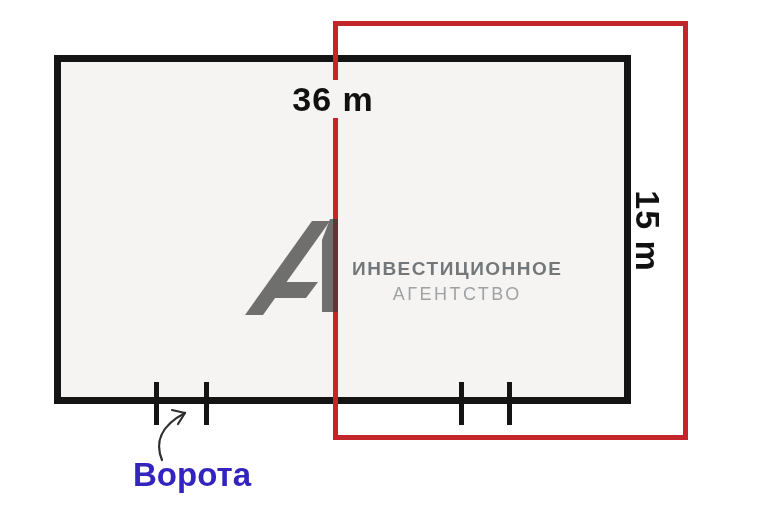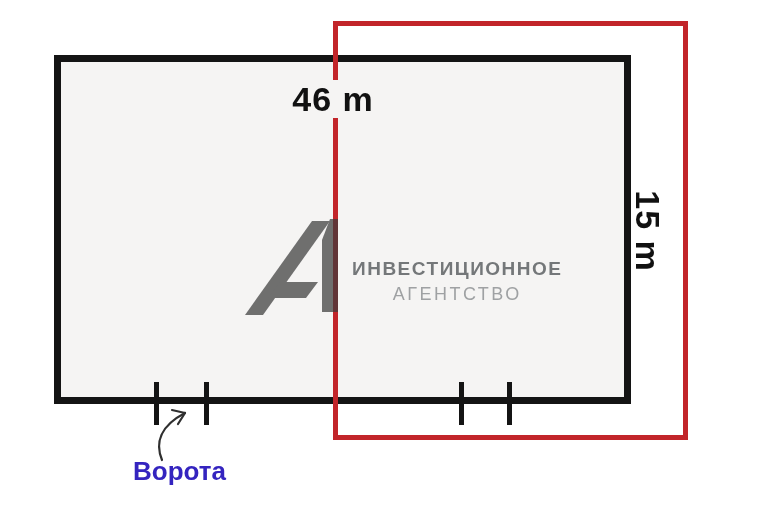--- a/index.html
+++ b/index.html
@@ -36,39 +36,39 @@
   }
   
   .watermark{position:absolute;left:0;top:0;width:658px;height:510px;opacity:0.72;pointer-events:none;}
   .wm-logo{position:absolute;left:244px;top:215px;width:98px;height:102px;}
   .wm-text{position:absolute;left:352px;top:258px;display:flex;flex-direction:column;gap:4px;}
   .wm-line1{font-size:19px;font-weight:700;letter-spacing:1.5px;color:#43484b;white-space:nowrap;}
   .wm-line2{font-size:18px;font-weight:400;letter-spacing:2.5px;color:#7e8285;white-space:nowrap;text-align:center;}
   
   .gate-arrow{position:absolute;left:140px;top:405px;width:60px;height:60px;}
   .gate-label{
-    position:absolute;left:133px;top:456px;font-size:26px;font-weight:bold;
+    position:absolute;left:133px;top:456px;font-size:33px;font-weight:bold;
     color:#3424bf;white-space:nowrap;text-align:center;
   }
 </style>
 </head>
 <body>
 
 <div class="canvas">
 
   <div class="plan-rect"></div>
 
   <div class="gate-tick tick-1"></div>
   <div class="gate-tick tick-2"></div>
   <div class="gate-tick tick-3"></div>
   <div class="gate-tick tick-4"></div>
 
   <div class="overlay-rect"></div>
 
-  <div class="dim-width">46 m</div>
+  <div class="dim-width">36 m</div>
   <div class="dim-height">15 m</div>
 
   <div class="watermark">
     <svg class="wm-logo" viewBox="0 0 98 102">
       <polygon points="1,100 19,100 86,6 68,6" fill="#3c3c3c"></polygon>
       <polygon points="24,83 62,83 74,67 36,67" fill="#3c3c3c"></polygon>
       <polygon points="78,25 78,97 94,97 94,4 86,4" fill="#3c3c3c"></polygon>
     </svg>
     <div class="wm-text">
       <span class="wm-line1">ИНВЕСТИЦИОННОЕ</span>

